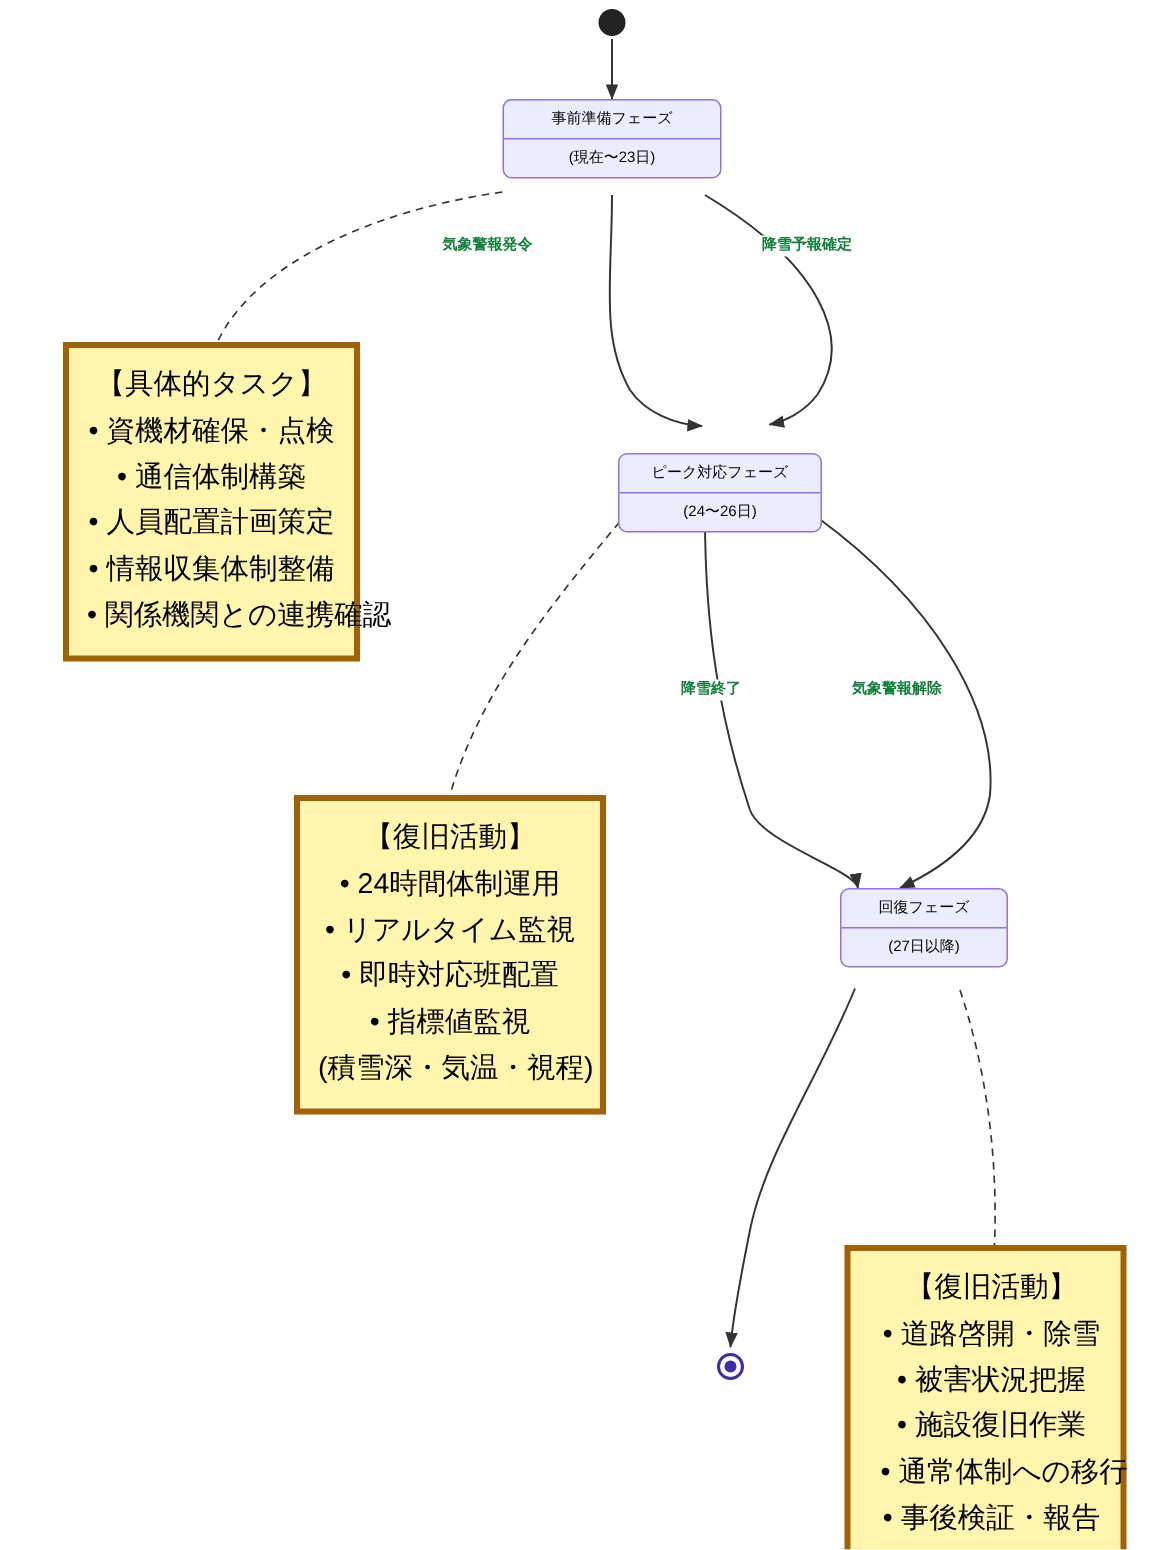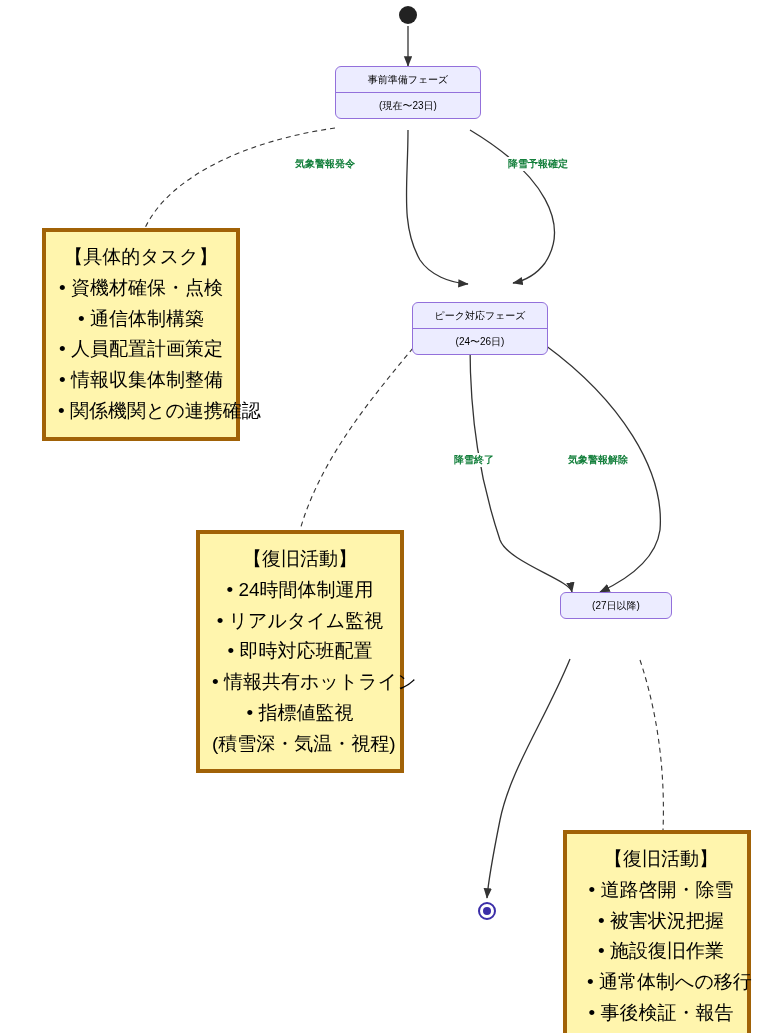--- a/index.html
+++ b/index.html
@@ -135,20 +135,21 @@
     <div class="state-title">事前準備フェーズ</div>
     <div class="state-sub">(現在〜23日)</div>
   </div>
 
   <div class="state-node" style="left:412px; top:282px; width:136px;margin-top:20px;">
     <div class="state-title">ピーク対応フェーズ</div>
     <div class="state-sub">(24〜26日)</div>
   </div>
 
   <div class="state-node" style="left:560px; top:592px; width:112px;">
+    <div class="state-title">回復フェーズ</div>
     <div class="state-sub">(27日以降)</div>
   </div>
 
   <div class="edge-label" style="left:293px; top:157px;">気象警報発令</div>
   <div class="edge-label" style="left:506px; top:157px;">降雪予報確定</div>
   <div class="edge-label" style="left:452px; top:453px;">降雪終了</div>
   <div class="edge-label" style="left:566px; top:453px;">気象警報解除</div>
 
   <div class="note-node" style="left:42px; top:228px; width:198px;">
     <div class="note-line">【具体的タスク】</div>
@@ -157,21 +158,20 @@
     <div class="note-line">• 人員配置計画策定</div>
     <div class="note-line">• 情報収集体制整備</div>
     <div class="note-line">• 関係機関との連携確認</div>
   </div>
 
   <div class="note-node" style="left:196px; top:530px; width:208px;">
     <div class="note-line">【復旧活動】</div>
     <div class="note-line">• 24時間体制運用</div>
     <div class="note-line">• リアルタイム監視</div>
     <div class="note-line">• 即時対応班配置</div>
-    <div class="note-line">• 情報共有ホットライン</div>
     <div class="note-line">• 指標値監視</div>
     <div class="note-line">(積雪深・気温・視程)</div>
   </div>
 
   <div class="note-node" style="left:563px; top:830px; width:188px;padding-left:20px;">
     <div class="note-line">【復旧活動】</div>
     <div class="note-line">• 道路啓開・除雪</div>
     <div class="note-line">• 被害状況把握</div>
     <div class="note-line">• 施設復旧作業</div>
     <div class="note-line">• 通常体制への移行</div>

